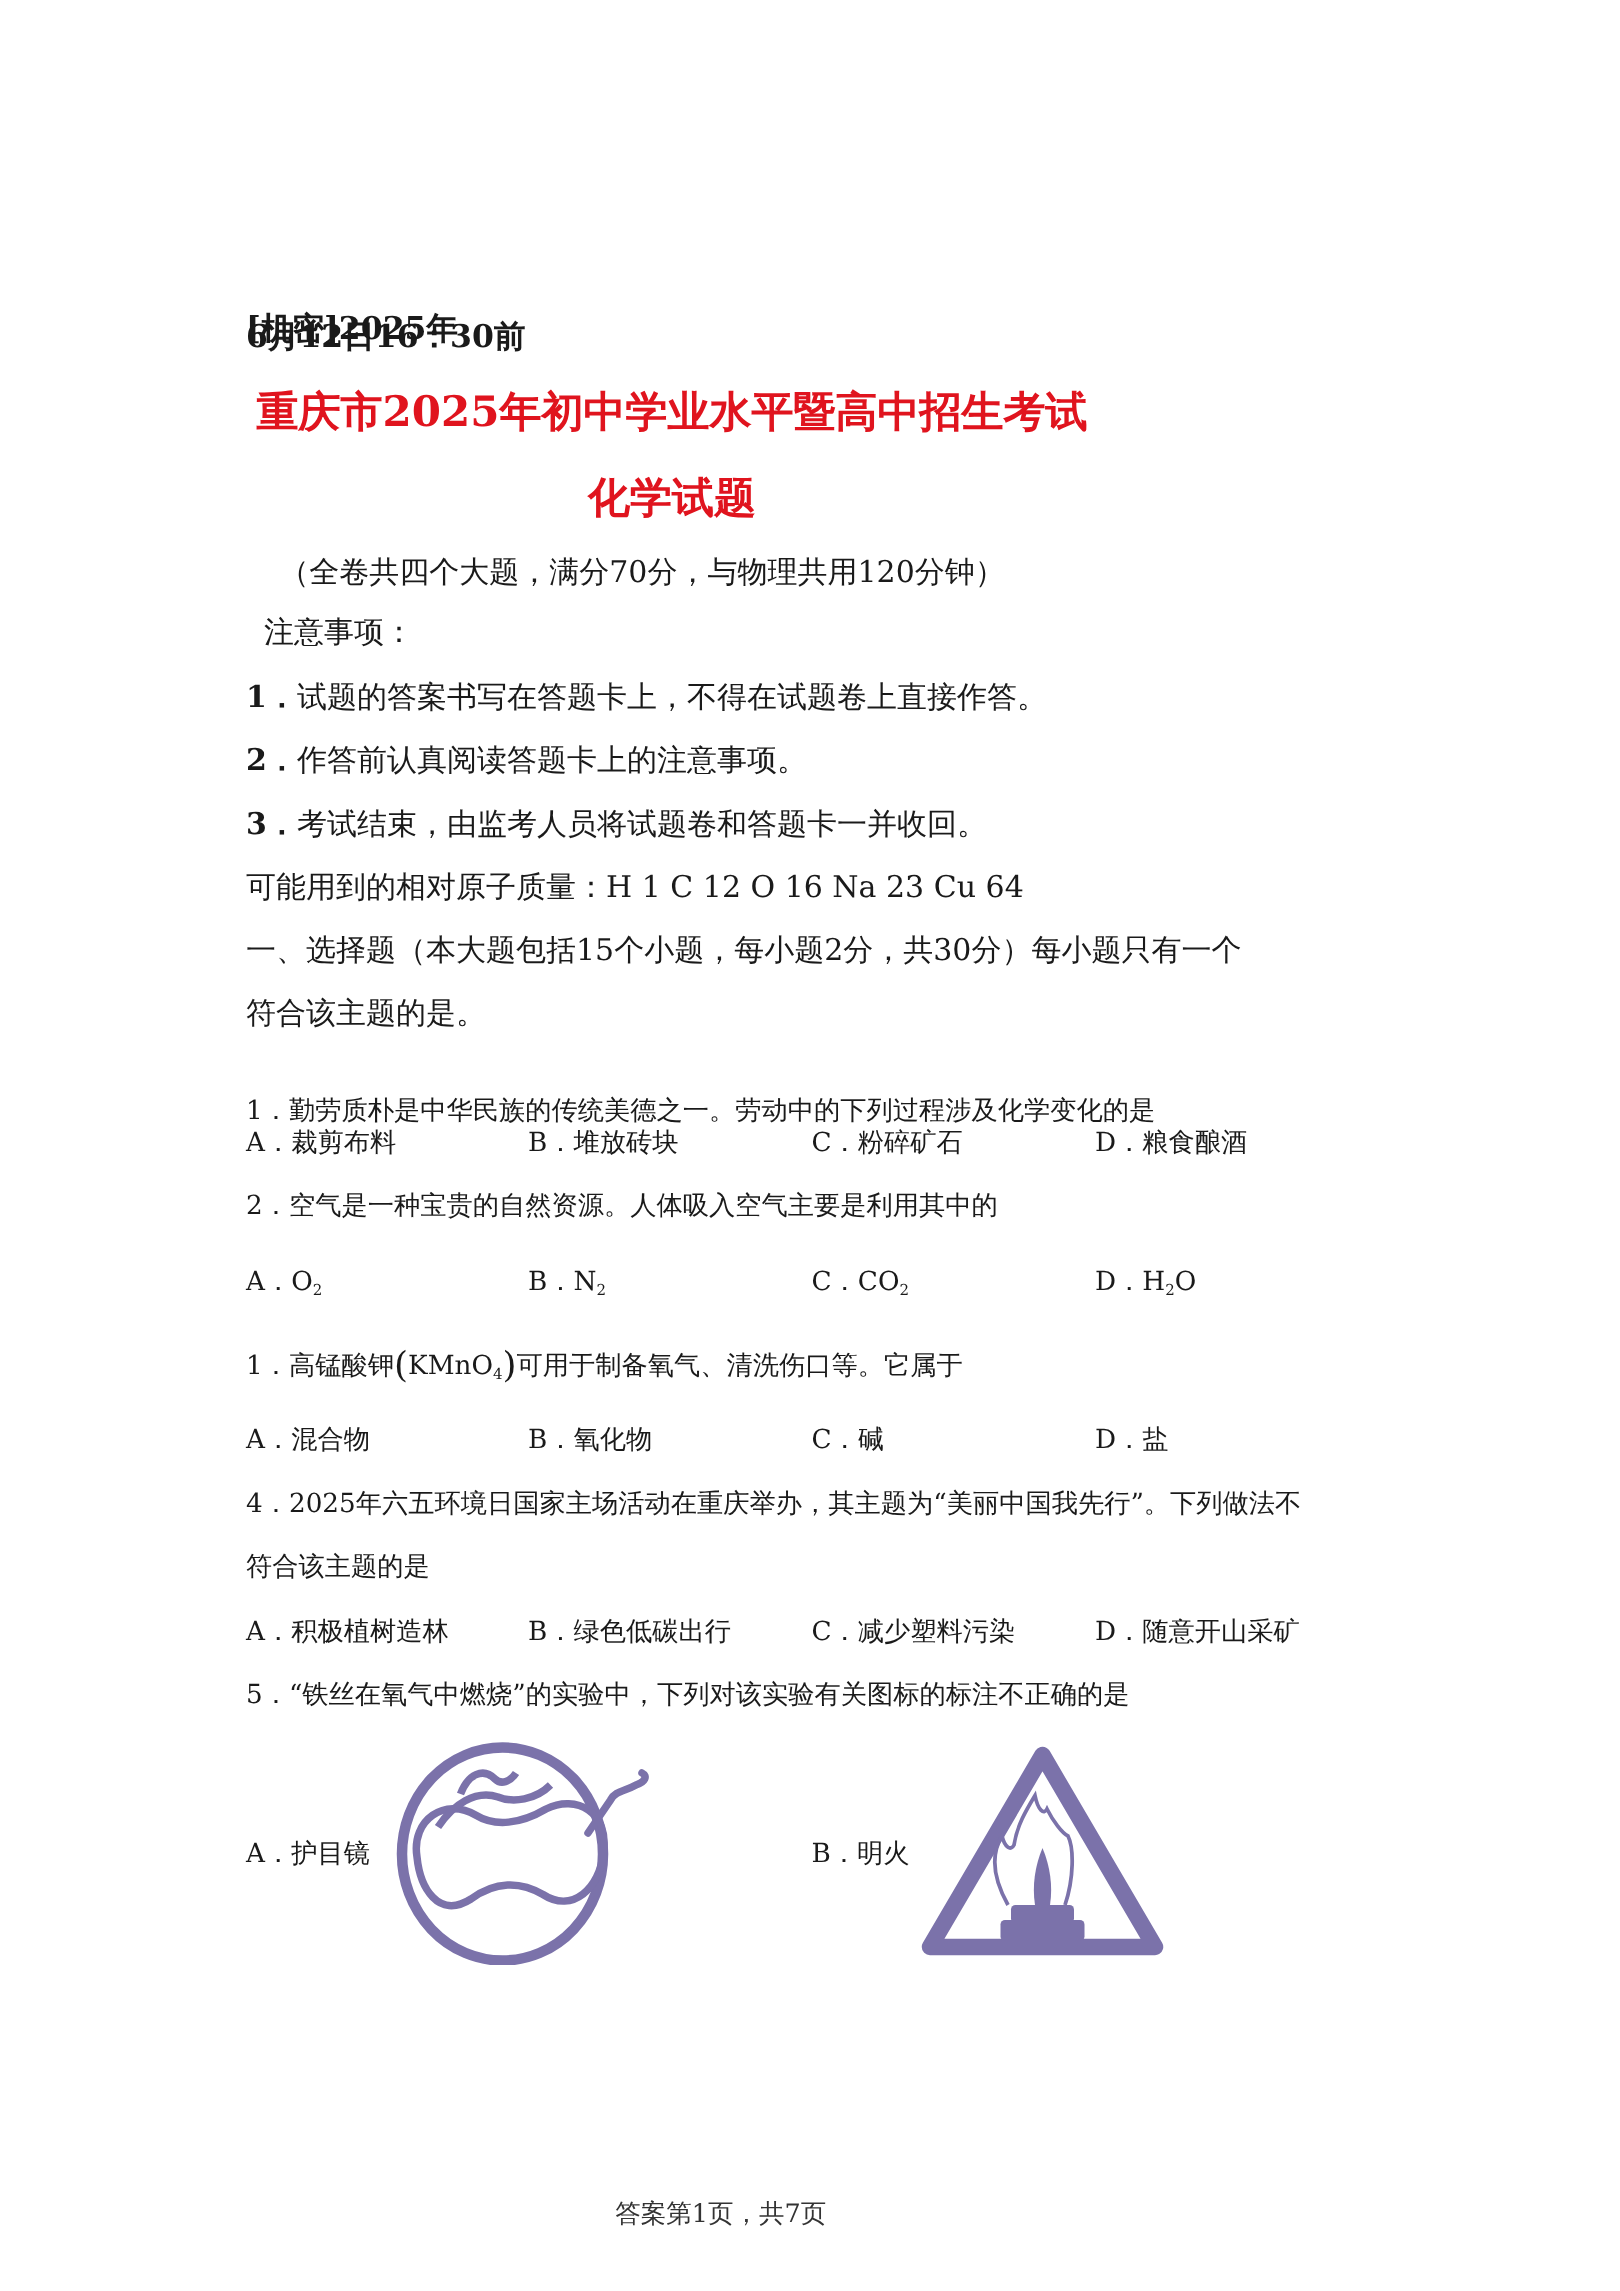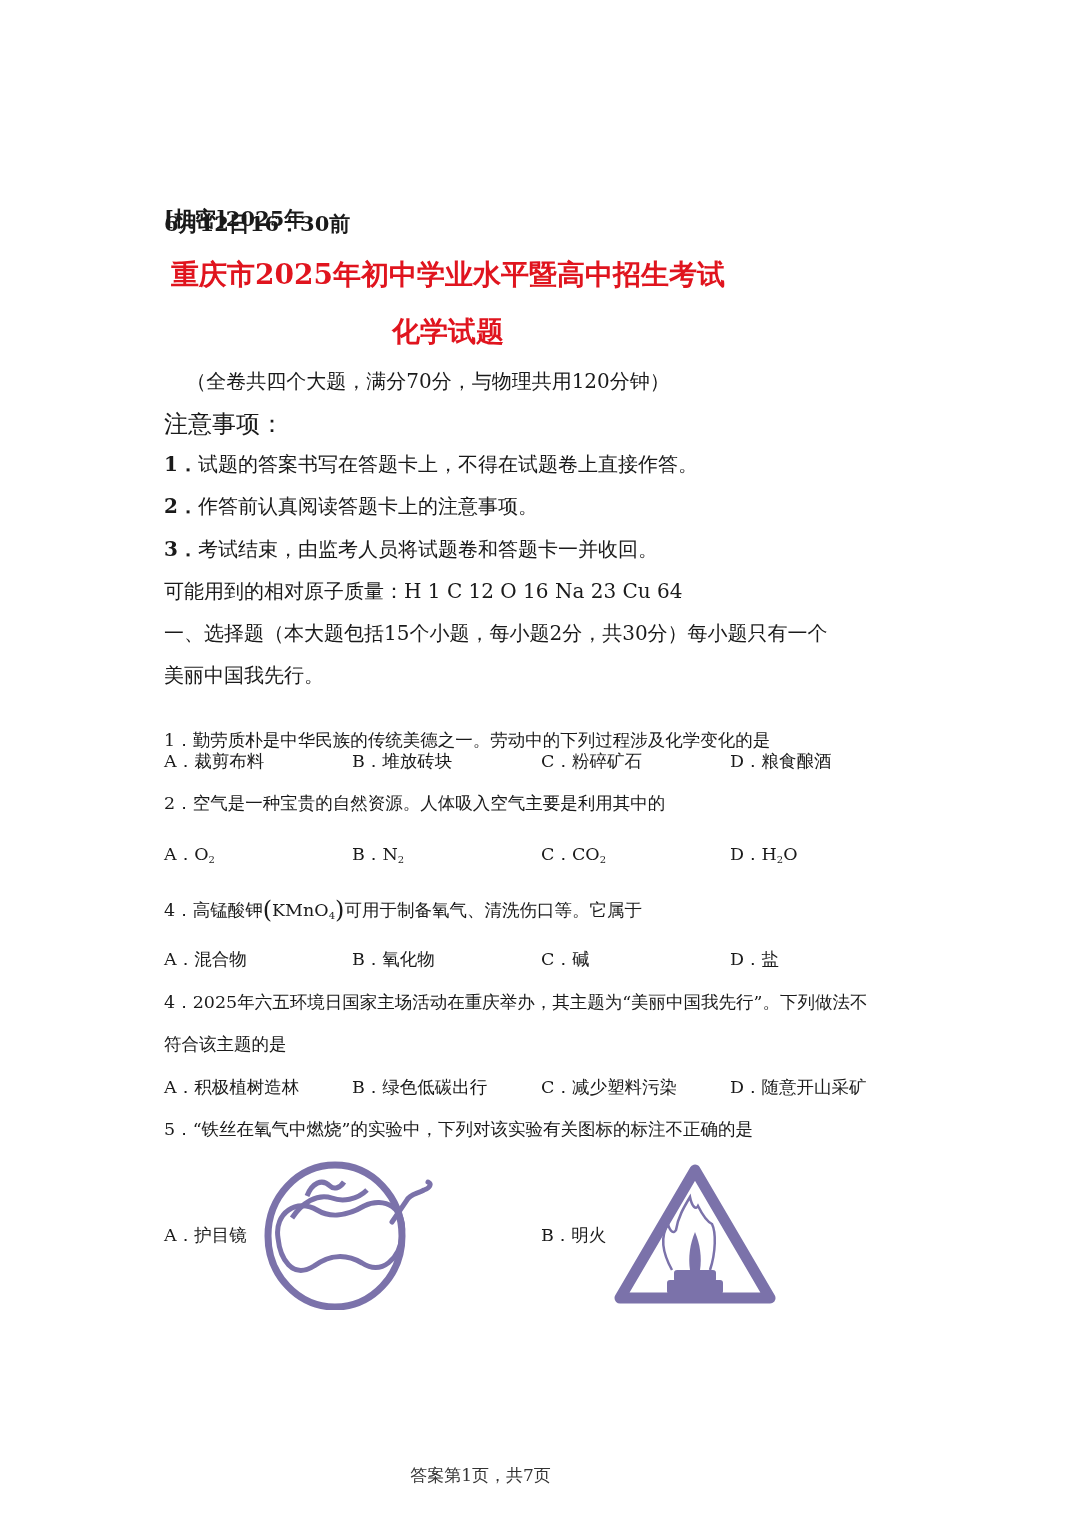--- a/index.html
+++ b/index.html
@@ -6,21 +6,21 @@
   body { width:1080px; height:1527px; position:relative; overflow:hidden;
          font-family:"DejaVu Serif","Liberation Serif",serif; color:#1a1a1a; }
   .line { position:absolute; left:164px; white-space:nowrap; }
   .h-secret { top:167px; font-size:21px; font-weight:bold;margin-top:38px; }
   .h-time { top:210px; font-size:21px; font-weight:bold; }
   .title { position:absolute; left:0; width:896px; text-align:center; color:#e0141e;
            font-weight:bold; font-size:28px; }
   .title1 { top:256px; }
   .title2 { top:313px; }
   .subtitle { position:absolute; left:0; width:856px; text-align:center; top:368px; font-size:20px; }
-  .notes-head { top:408px; font-size:24px; }
+  .notes-head { top:408px; font-size:20px;margin-left:12px; }
   .note { font-size:20px; }
   .note .num { font-weight:bold; }
   .q { font-size:17.5px; }
   .opt { position:absolute; font-size:17.5px; white-space:nowrap; }
   sub { font-size:10px; vertical-align:-3px; }
   .section { font-size:20px; }
   .footer { position:absolute; top:1464px; left:0; width:961px; text-align:center; font-size:17px; color:#333; }
   .icon-box { position:absolute; }
   .paren { font-size:24px; vertical-align:-2px; }
 </style>
@@ -42,21 +42,21 @@
   </div>
   <div class="line note" style="top:493px;">
     <span class="num">2．</span><span>作答前认真阅读答题卡上的注意事项。</span>
   </div>
   <div class="line note" style="top:536px;text-align:right;">
     <span class="num">3．</span><span>考试结束，由监考人员将试题卷和答题卡一并收回。</span>
   </div>
   <div class="line note" style="top:578px;">可能用到的相对原子质量：H 1  C 12  O 16  Na 23  Cu 64</div>
 
   <div class="line section" style="top:620px;">一、选择题（本大题包括15个小题，每小题2分，共30分）每小题只有一个</div>
-  <div class="line section" style="top:662px;">美丽中国我先行。</div>
+  <div class="line section" style="top:662px;">符合该主题的是。</div>
 
   <div class="line q" style="top:707px;margin-top:21px;">1．勤劳质朴是中华民族的传统美德之一。劳动中的下列过程涉及化学变化的是</div>
   <div class="opt" style="top:749px; left:164px;">A．裁剪布料</div>
   <div class="opt" style="top:749px; left:352px;">B．堆放砖块</div>
   <div class="opt" style="top:749px; left:541px;">C．粉碎矿石</div>
   <div class="opt" style="top:749px; left:730px;">D．粮食酿酒</div>
 
   <div class="line q" style="top:791px;">2．空气是一种宝贵的自然资源。人体吸入空气主要是利用其中的</div>
   <div class="opt" style="top:842px; left:164px;">
     <span>A．</span><span>O</span><sub>2</sub>
@@ -65,21 +65,21 @@
     <span>B．</span><span>N</span><sub>2</sub>
   </div>
   <div class="opt" style="top:842px; left:541px;">
     <span>C．</span><span>CO</span><sub>2</sub>
   </div>
   <div class="opt" style="top:842px; left:730px;">
     <span>D．</span><span>H</span><sub>2</sub><span>O</span>
   </div>
 
   <div class="line q" style="top:896px;">
-    <span>4．高锰酸钾</span><span class="paren">(</span><span>KMnO</span><sub>4</sub><span class="paren">)</span><span>可用于制备氧气、清洗伤口等。它属于</span>
+    <span>1．高锰酸钾</span><span class="paren">(</span><span>KMnO</span><sub>4</sub><span class="paren">)</span><span>可用于制备氧气、清洗伤口等。它属于</span>
   </div>
   <div class="opt" style="top:947px; left:164px;">A．混合物</div>
   <div class="opt" style="top:947px; left:352px;">B．氧化物</div>
   <div class="opt" style="top:947px; left:541px;">C．碱</div>
   <div class="opt" style="top:947px; left:730px;">D．盐</div>
 
   <div class="line q" style="top:990px;">4．2025年六五环境日国家主场活动在重庆举办，其主题为“美丽中国我先行”。下列做法不</div>
   <div class="line q" style="top:1032px;">符合该主题的是</div>
   <div class="opt" style="top:1075px; left:164px;">A．积极植树造林</div>
   <div class="opt" style="top:1075px; left:352px;">B．绿色低碳出行</div>

